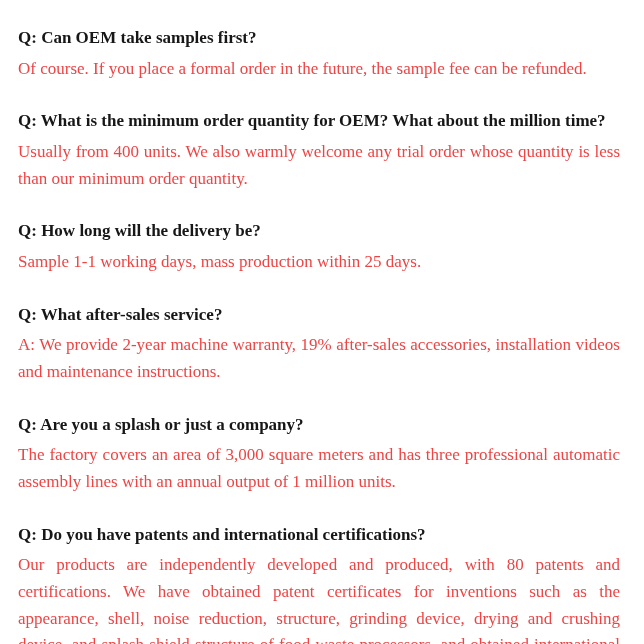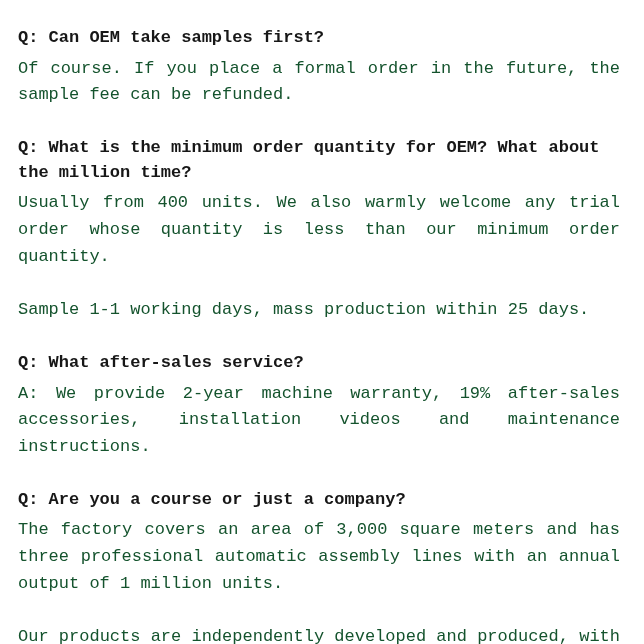--- a/index.html
+++ b/index.html
@@ -6,71 +6,73 @@
     margin: 0;
     padding: 0;
     background: #ffffff;
   }
   .page {
     width: 640px;
     height: 644px;
     box-sizing: border-box;
     background: #ffffff;
     color: #1c1c1c;
-    font-family: Liberation Mono, monospace;
+    font-family: Liberation Serif, serif;
     padding: 26px 20px 10px 18px;
     overflow: hidden;
   }
   .faq-block {
     margin: 0 0 27px 0;
   }
   .faq-question {
     font-size: 17px;
     font-weight: 700;
     line-height: 1.45;
     margin: 0 0 5px 0;
     color: #171717;
     text-align: left;
   }
   .faq-answer {
     font-size: 17px;
     font-weight: 400;
     line-height: 1.57;
     margin: 0;
-    color: #14532d;
+    color: #ef4444;
     text-align: justify;
     text-justify: inter-word;
   }
 </style>
 </head>
 <body>
 
 <div class="page">
 
   <div class="faq-block">
     <p class="faq-question">Q: Can OEM take samples first?</p>
     <p class="faq-answer">Of course. If you place a formal order in the future, the sample fee can be refunded.</p>
   </div>
 
   <div class="faq-block">
     <p class="faq-question">Q: What is the minimum order quantity for OEM? What about the million time?</p>
     <p class="faq-answer">Usually from 400 units. We also warmly welcome any trial order whose quantity is less than our minimum order quantity.</p>
   </div>
 
   <div class="faq-block">
+    <p class="faq-question">Q: How long will the delivery be?</p>
     <p class="faq-answer">Sample 1-1 working days, mass production within 25 days.</p>
   </div>
 
   <div class="faq-block">
     <p class="faq-question">Q: What after-sales service?</p>
     <p class="faq-answer">A: We provide 2-year machine warranty, 19% after-sales accessories, installation videos and maintenance instructions.</p>
   </div>
 
   <div class="faq-block">
-    <p class="faq-question">Q: Are you a course or just a company?</p>
+    <p class="faq-question">Q: Are you a splash or just a company?</p>
     <p class="faq-answer">The factory covers an area of 3,000 square meters and has three professional automatic assembly lines with an annual output of 1 million units.</p>
   </div>
 
   <div class="faq-block">
+    <p class="faq-question">Q: Do you have patents and international certifications?</p>
     <p class="faq-answer">Our products are independently developed and produced, with 80 patents and certifications. We have obtained patent certificates for inventions such as the appearance, shell, noise reduction, structure, grinding device, drying and crushing device, and splash shield structure of food waste processors, and obtained international certifications such as CE/CB/EMC/ETL.</p>
   </div>
 
 </div>
 
 </body></html>

